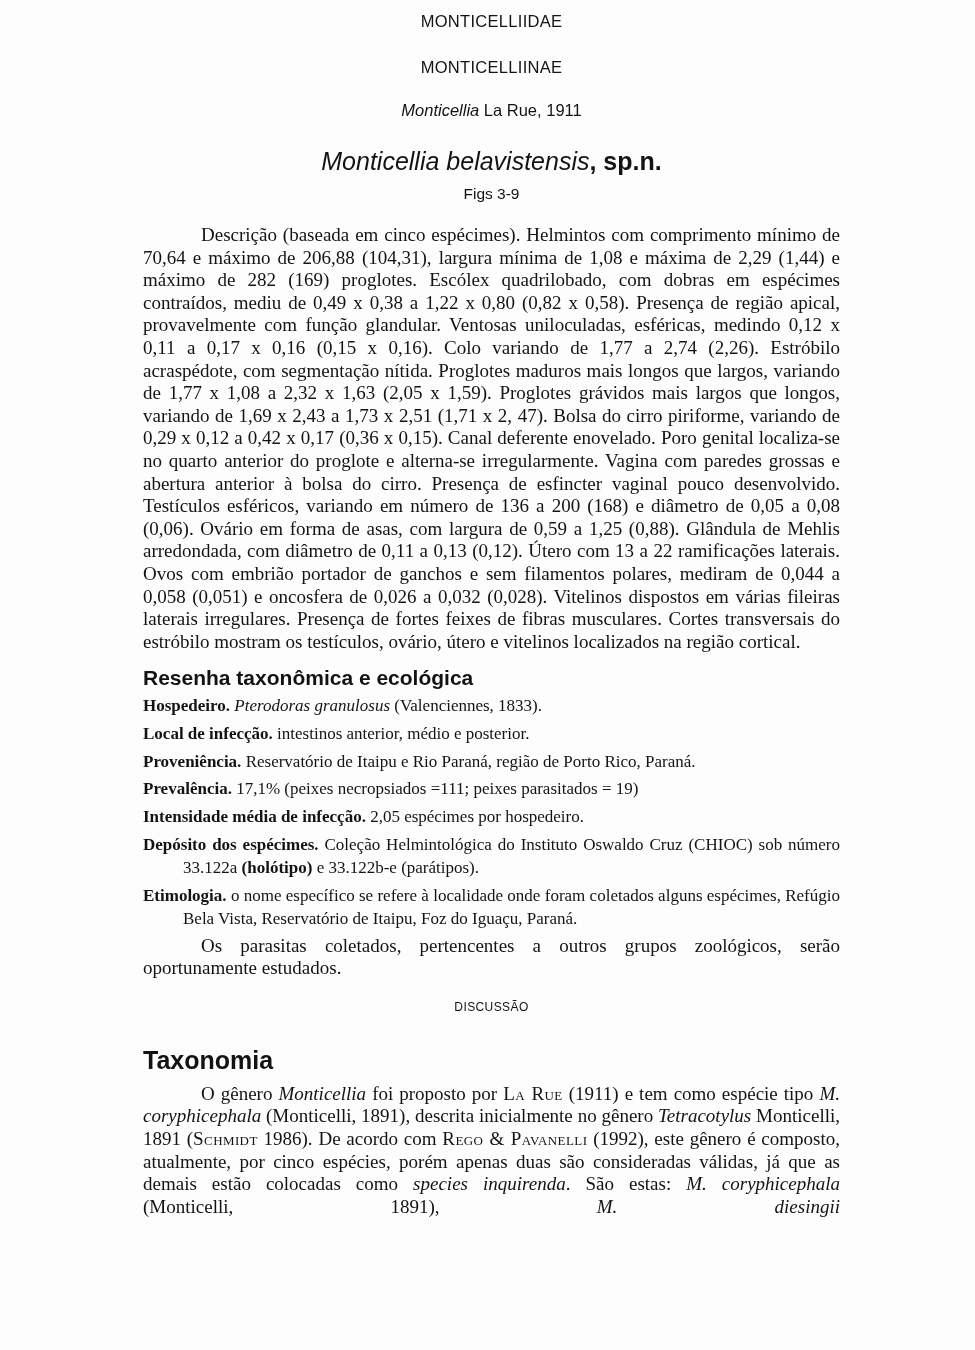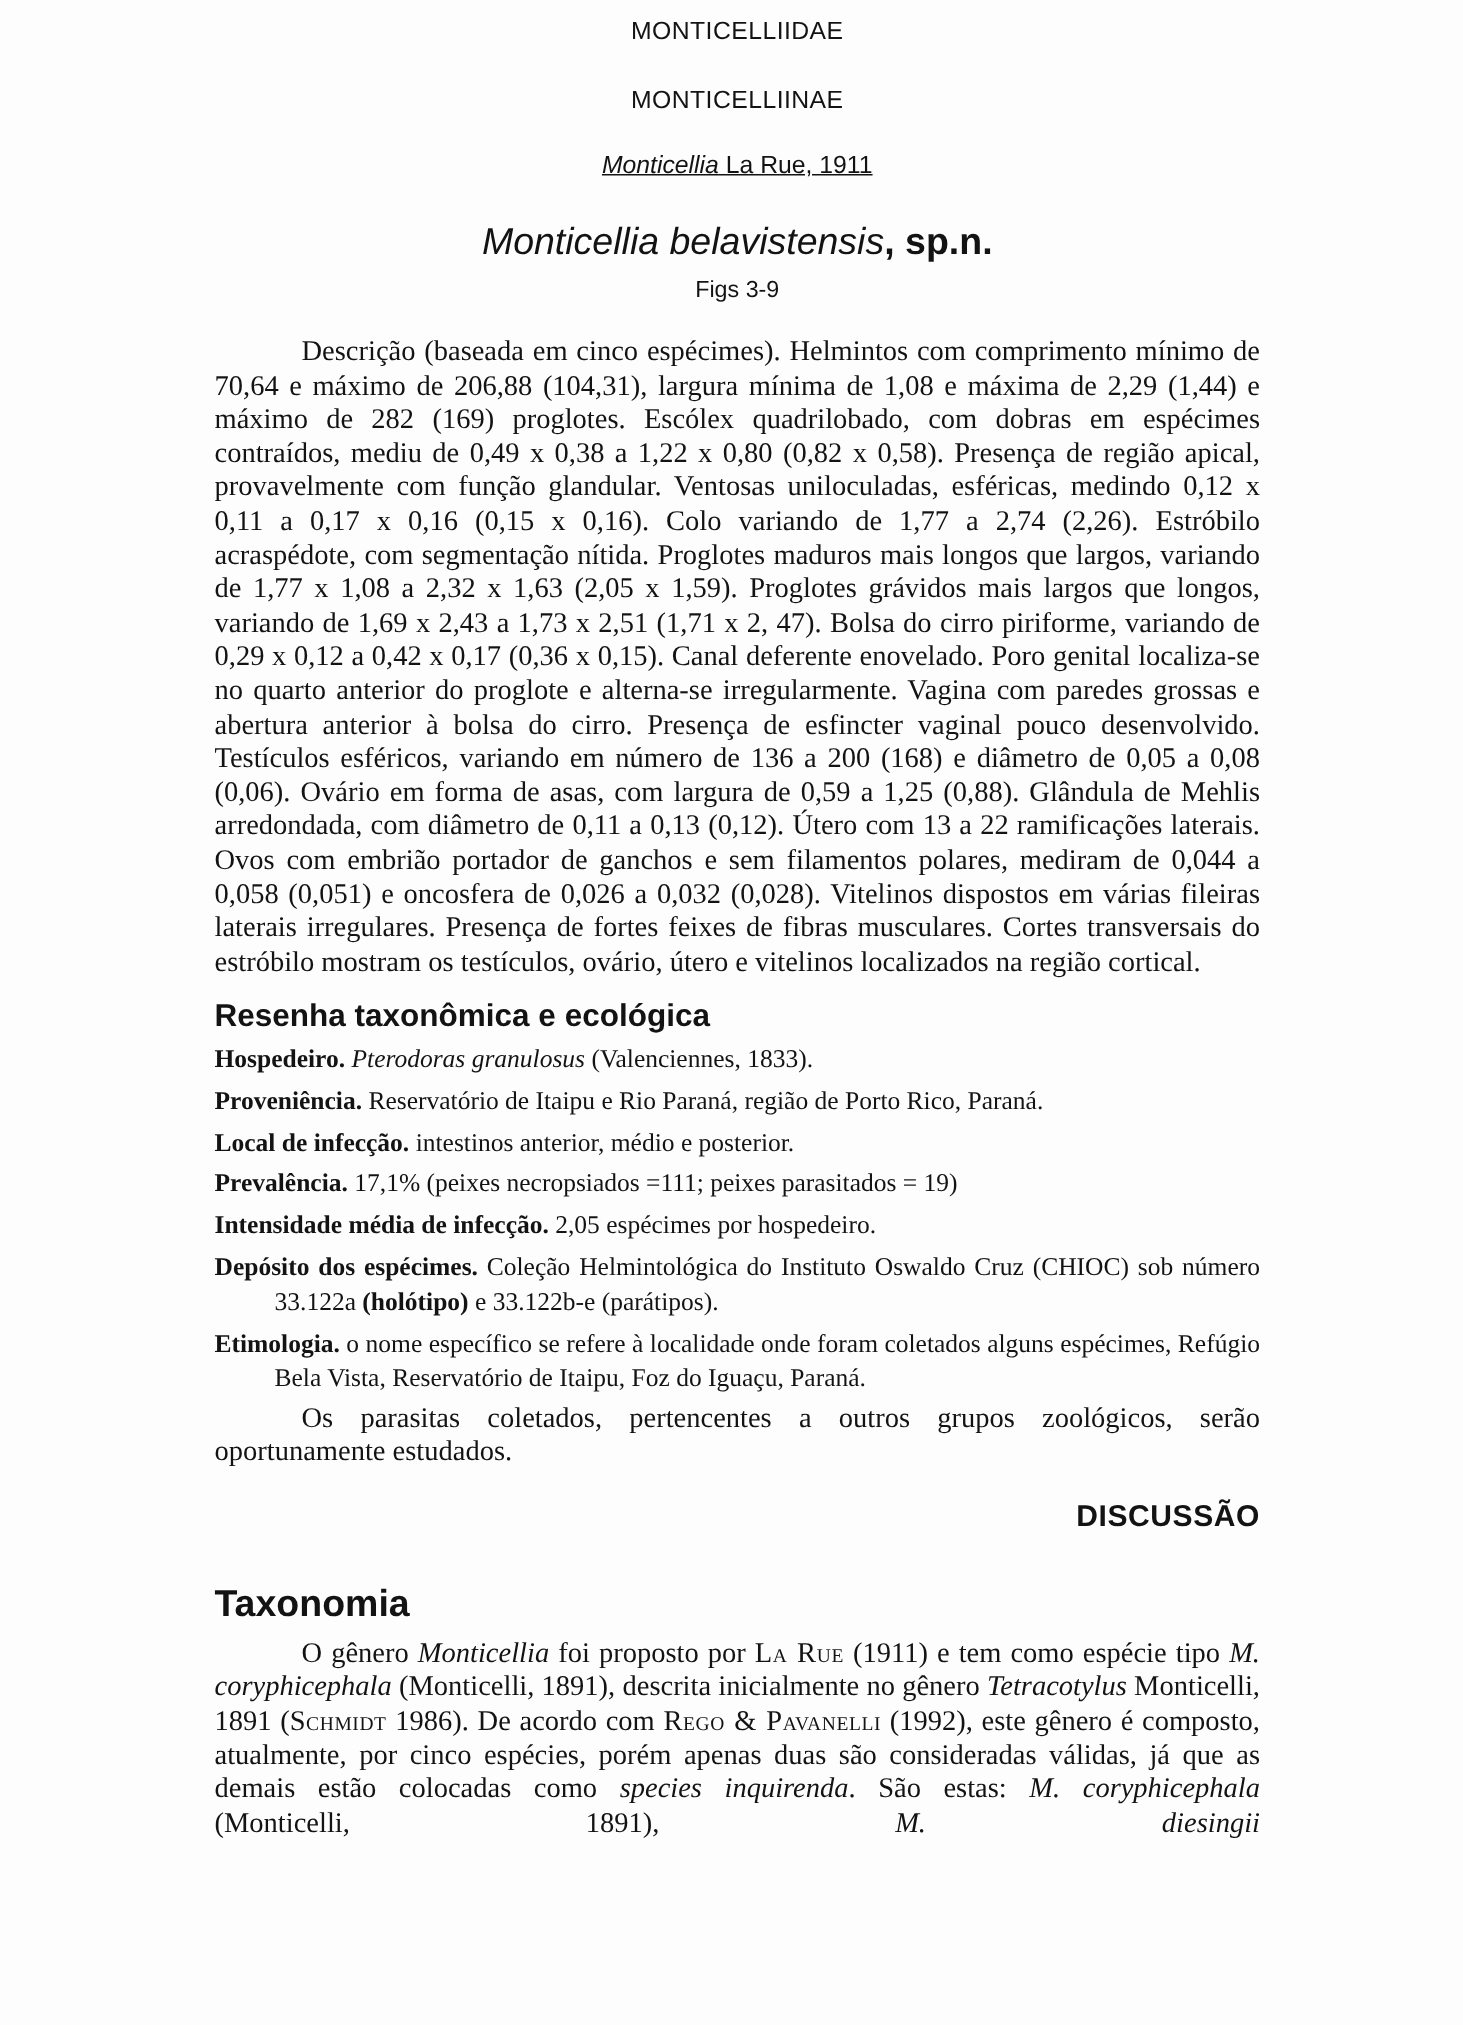--- a/index.html
+++ b/index.html
@@ -17,44 +17,44 @@
   }
   .page {
     width: 697px;
     margin-left: 143px;
     padding-top: 12px;
   }
   
   .header-block { text-align: center; font-family: "Liberation Sans", sans-serif; }
   .h-family    { font-size: 16.5px; letter-spacing: 0.3px; margin: 0; font-weight: 500; }
   .h-subfamily { font-size: 16.5px; letter-spacing: 0.3px; margin: 27px 0 0 0; font-weight: 500; }
-  .h-genus     { font-size: 16.5px; margin: 24px 0 0 0; font-weight: 500; text-decoration: underline; }
+  .h-genus     { font-size: 16.5px; margin: 24px 0 0 0; font-weight: 500; }
   .h-title     { font-size: 25px;   margin: 27px 0 0 0; font-weight: 500; }
   .h-figs      { font-size: 15.5px; margin: 9px 0 0 0; font-weight: 400; }
   
   .body-text {
     font-size: 19px;
     line-height: 22.6px;
     text-align: justify;
   }
   .para-description { margin: 21px 0 0 0; text-indent: 58px; }
   .para-closing     { margin: 0; text-indent: 58px; }
   .para-discussion  { margin: 8px 0 0 0; text-indent: 58px; text-align-last: justify; }
   
   .sec-heading {
     font-family: "Liberation Sans", sans-serif;
     font-weight: bold;
     font-size: 21px;
     margin: 13px 0 4px 0;
   }
   .discussion-heading {
     font-family: "Liberation Sans", sans-serif;
-    font-weight: bold;
-    font-size: 20px;
-    text-align: right;
+    font-weight: normal;
+    font-size: 12px;
+    text-align: center;
     letter-spacing: 0.4px;
     margin: 20px 0 0 0;
   }
   .taxonomy-heading {
     font-family: "Liberation Sans", sans-serif;
     font-weight: bold;
     font-size: 25px;
     margin: 32px 0 6px 0;
   }
   
@@ -84,22 +84,22 @@
     <p class="h-title"><span class="i">Monticellia belavistensis</span><span class="b">, sp.n.</span></p>
     <p class="h-figs">Figs 3-9</p>
   </div>
 
   <p class="body-text para-description">Descrição (baseada em cinco espécimes). Helmintos com comprimento mínimo de 70,64 e máximo de 206,88 (104,31), largura mínima de 1,08 e máxima de 2,29 (1,44) e máximo de 282 (169) proglotes. Escólex quadrilobado, com dobras em espécimes contraídos, mediu de 0,49 x 0,38 a 1,22 x 0,80 (0,82 x 0,58). Presença de região apical, provavelmente com função glandular. Ventosas uniloculadas, esféricas, medindo 0,12 x 0,11 a 0,17 x 0,16 (0,15 x 0,16). Colo variando de 1,77 a 2,74 (2,26). Estróbilo acraspédote, com segmentação nítida. Proglotes maduros mais longos que largos, variando de 1,77 x 1,08 a 2,32 x 1,63 (2,05 x 1,59). Proglotes grávidos mais largos que longos, variando de 1,69 x 2,43 a 1,73 x 2,51 (1,71 x 2, 47). Bolsa do cirro piriforme, variando de 0,29 x 0,12 a 0,42 x 0,17 (0,36 x 0,15). Canal deferente enovelado. Poro genital localiza-se no quarto anterior do proglote e alterna-se irregularmente. Vagina com paredes grossas e abertura anterior à bolsa do cirro. Presença de esfincter vaginal pouco desenvolvido. Testículos esféricos, variando em número de 136 a 200 (168) e diâmetro de 0,05 a 0,08 (0,06). Ovário em forma de asas, com largura de 0,59 a 1,25 (0,88). Glândula de Mehlis arredondada, com diâmetro de 0,11 a 0,13 (0,12). Útero com 13 a 22 ramificações laterais. Ovos com embrião portador de ganchos e sem filamentos polares, mediram de 0,044 a 0,058 (0,051) e oncosfera de 0,026 a 0,032 (0,028). Vitelinos dispostos em várias fileiras laterais irregulares. Presença de fortes feixes de fibras musculares. Cortes transversais do estróbilo mostram os testículos, ovário, útero e vitelinos localizados na região cortical.</p>
 
   <h2 class="sec-heading">Resenha taxonômica e ecológica</h2>
 
   <div class="entries">
     <div class="entry"><span class="b">Hospedeiro. </span><span class="i">Pterodoras granulosus</span><span> (Valenciennes, 1833).</span></div>
+    <div class="entry"><span class="b">Local de infecção. </span><span>intestinos anterior, médio e posterior.</span></div>
     <div class="entry"><span class="b">Proveniência. </span><span>Reservatório de Itaipu e Rio Paraná, região de Porto Rico, Paraná.</span></div>
-    <div class="entry"><span class="b">Local de infecção. </span><span>intestinos anterior, médio e posterior.</span></div>
     <div class="entry"><span class="b">Prevalência. </span><span>17,1% (peixes necropsiados =111; peixes parasitados = 19)</span></div>
     <div class="entry"><span class="b">Intensidade média de infecção. </span><span>2,05 espécimes por hospedeiro.</span></div>
     <div class="entry"><span class="b">Depósito dos espécimes. </span><span>Coleção Helmintológica do Instituto Oswaldo Cruz (CHIOC) sob número 33.122a </span><span class="b">(holótipo)</span><span> e 33.122b-e (parátipos).</span></div>
     <div class="entry"><span class="b">Etimologia. </span><span>o nome específico se refere à localidade onde foram coletados alguns espécimes, Refúgio Bela Vista, Reservatório de Itaipu, Foz do Iguaçu, Paraná.</span></div>
   </div>
 
   <p class="body-text para-closing">Os parasitas coletados, pertencentes a outros grupos zoológicos, serão oportunamente estudados.</p>
 
   <h2 class="discussion-heading">DISCUSSÃO</h2>
 

